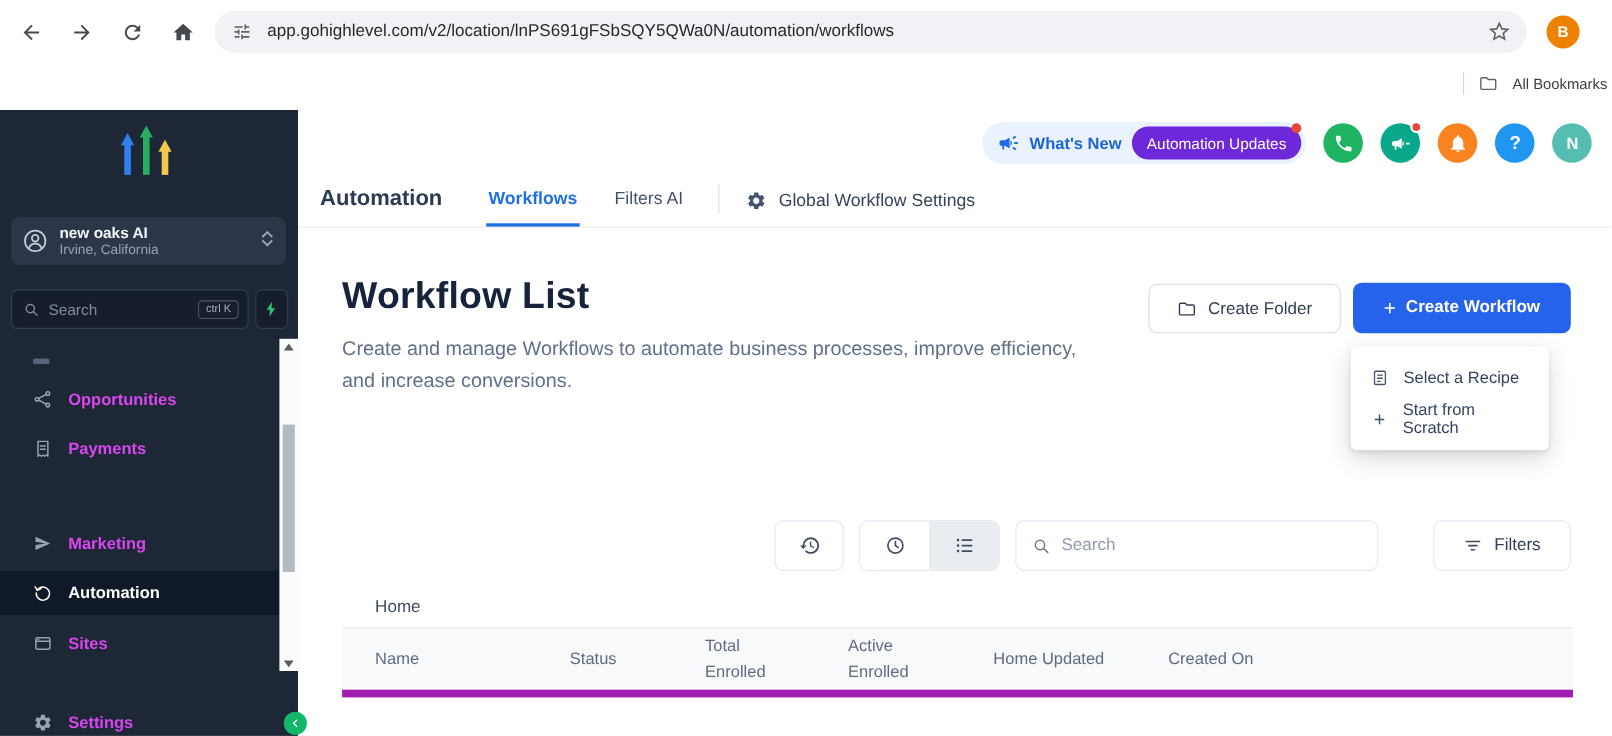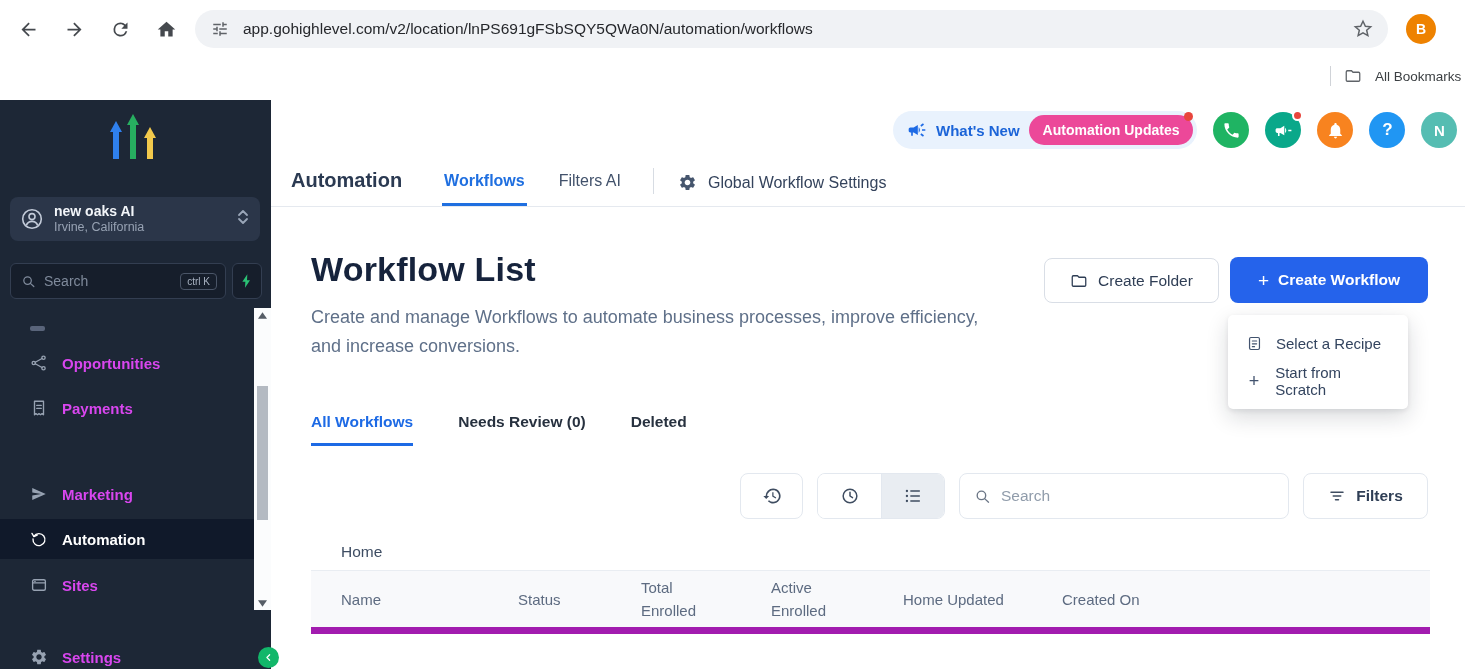--- a/index.html
+++ b/index.html
@@ -52,21 +52,21 @@
   .sb-thumb { position: absolute; top: 78px; left: 3px; width: 11px; height: 134px; background: #b4bac2; }
   .collapse-btn { position: absolute; left: 258px; top: 647px; width: 21px; height: 21px; border-radius: 50%; background: #12b76a; display: flex; align-items: center; justify-content: center; z-index: 60; cursor: pointer; }
   .collapse-btn svg { width: 11px; height: 11px; stroke: #fff; stroke-width: 2.6; fill: none; stroke-linecap: round; stroke-linejoin: round; }
 
   
   .main { position: absolute; top: 100px; left: 271px; width: 1194px; height: 569px; background: #fff; }
   .topbar { position: absolute; top: 11px; left: 622px; display: flex; align-items: center; gap: 16px; z-index: 5; }
   .whats-new { height: 38px; background: #e9f2fd; border-radius: 19px; display: flex; align-items: center; gap: 9px; padding: 0 4px 0 14px; cursor: pointer; }
   .whats-new svg { width: 20px; height: 20px; fill: #1d6ae5; }
   .wn-label { font-size: 15px; font-weight: 600; color: #1b64d8; white-space: nowrap; }
-  .updates-badge { position: relative; height: 30px; background: #ec4899; border-radius: 15px; color: #fff; font-size: 14px; font-weight: 700; display: flex; align-items: center; padding: 0 14px; white-space: nowrap; cursor: pointer; }
+  .updates-badge { position: relative; height: 30px; background: #6d28d9; border-radius: 15px; color: #fff; font-size: 14px; font-weight: 400; display: flex; align-items: center; padding: 0 14px; white-space: nowrap; cursor: pointer; }
   .red-dot { position: absolute; top: -3px; right: 0; width: 9px; height: 9px; background: #e8453c; border-radius: 50%; }
   .circle { width: 36px; height: 36px; border-radius: 50%; display: flex; align-items: center; justify-content: center; color: #fff; position: relative; flex: none; cursor: pointer; }
   .circle svg { width: 19px; height: 19px; fill: #fff; }
   .c-phone { background: #1fb463; }
   .c-mega  { background: #0aa88a; }
   .c-bell  { background: #f8831f; }
   .c-help  { background: #2096f3; font-size: 17px; font-weight: 700; }
   .c-avatar{ background: #55bdb2; font-size: 15px; font-weight: 700; }
   .c-dot { position: absolute; top: -2px; right: -2px; width: 11px; height: 11px; background: #e8453c; border: 2px solid #fff; border-radius: 50%; }
 
@@ -99,21 +99,21 @@
   .tb-group { display: flex; height: 46px; border: 1px solid #e3e8ef; border-radius: 8px; overflow: hidden; }
   .tb-gbtn { width: 63px; display: flex; align-items: center; justify-content: center; color: #3f4d61; background: #fff; cursor: pointer; }
   .tb-gbtn + .tb-gbtn { border-left: 1px solid #e3e8ef; }
   .tb-gbtn.selected { background: #e9edf2; }
   .stro2 { stroke: currentColor; fill: none; stroke-width: 1.8; stroke-linecap: round; stroke-linejoin: round; }
   .fil2 { fill: currentColor; }
   .tb-search { width: 330px; height: 46px; border: 1px solid #e3e8ef; border-radius: 8px; display: flex; align-items: center; gap: 10px; padding: 0 14px; }
   .tb-search svg { width: 17px; height: 17px; stroke: #6b7686; fill: none; stroke-width: 1.9; stroke-linecap: round; flex: none; }
   .tb-search input { flex: 1; min-width: 0; border: 0; outline: 0; font-size: 15.5px; color: #33445f; font-family: inherit; }
   .tb-search input::placeholder { color: #909cab; }
-  .tb-filters { width: 125px; height: 46px; border: 1px solid #e3e8ef; border-radius: 8px; background: #fff; display: flex; align-items: center; justify-content: center; gap: 10px; font-size: 15.5px; font-weight: 700; color: #2f3e55; cursor: pointer; }
+  .tb-filters { width: 125px; height: 46px; border: 1px solid #e3e8ef; border-radius: 8px; background: #fff; display: flex; align-items: center; justify-content: center; gap: 10px; font-size: 15.5px; font-weight: 400; color: #2f3e55; cursor: pointer; margin-left: 36px; }
   .tb-filters svg { width: 18px; height: 18px; stroke: #3f4d61; fill: none; stroke-width: 2; stroke-linecap: round; }
 
   .breadcrumb { position: absolute; top: 443px; left: 70px; font-size: 15.5px; color: #3e4d63; }
   .table { position: absolute; top: 470px; left: 40px; right: 35px; }
   .thead { display: grid; grid-template-columns: 177px 123px 130px 132px 159px 1fr; align-items: center; background: #f8f9fb; border-top: 1px solid #e9edf2; border-bottom: 7px solid #a21caf; height: 64px; padding-left: 30px; color: #5d6b81; font-size: 15px; }
   .th.narrow { max-width: 72px; line-height: 23px; }
 </style>
 </head>
 <body>
 
@@ -346,25 +346,20 @@
             <path d="M9 8.5h6M9 12.5h6M9 16.5h3"></path>
           </svg>
         <span>Select a Recipe</span>
       </div>
       <div class="menu-item">
         <span class="plus">+</span>
         <span>Start from Scratch</span>
       </div>
     </div>
 
-    <div class="tabs2">
-      <span class="tab2 active">All Workflows</span>
-      <span class="tab2">Needs Review (0)</span>
-      <span class="tab2">Deleted</span>
-    </div>
 
     <div class="toolbar">
       <div class="tb-btn">
         <svg viewBox="0 0 24 24" class="fil2">
             <path d="M13.3 3a9 9 0 0 0-9 9H1.6l3.5 3.6L8.6 12H6.3a7 7 0 1 1 2.1 5l-1.4 1.4A9 9 0 1 0 13.3 3zm-1 4.5v5.1l4.1 2.4.7-1.2-3.3-2V7.5h-1.5z"></path>
           </svg>
       </div>
       <div class="tb-group">
         <div class="tb-gbtn">
           <svg viewBox="0 0 24 24" class="stro2">

